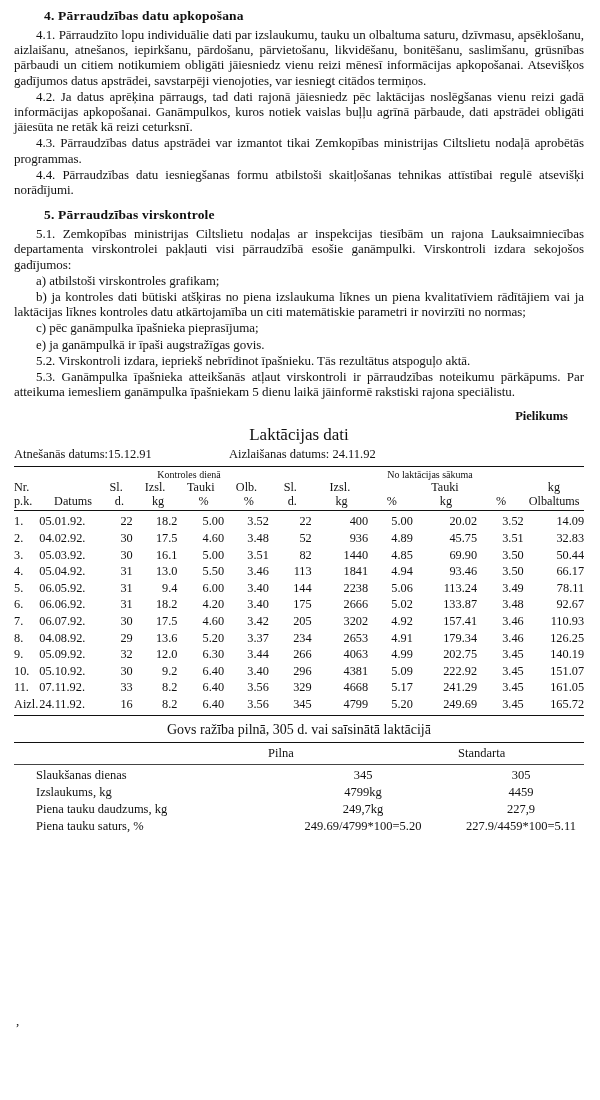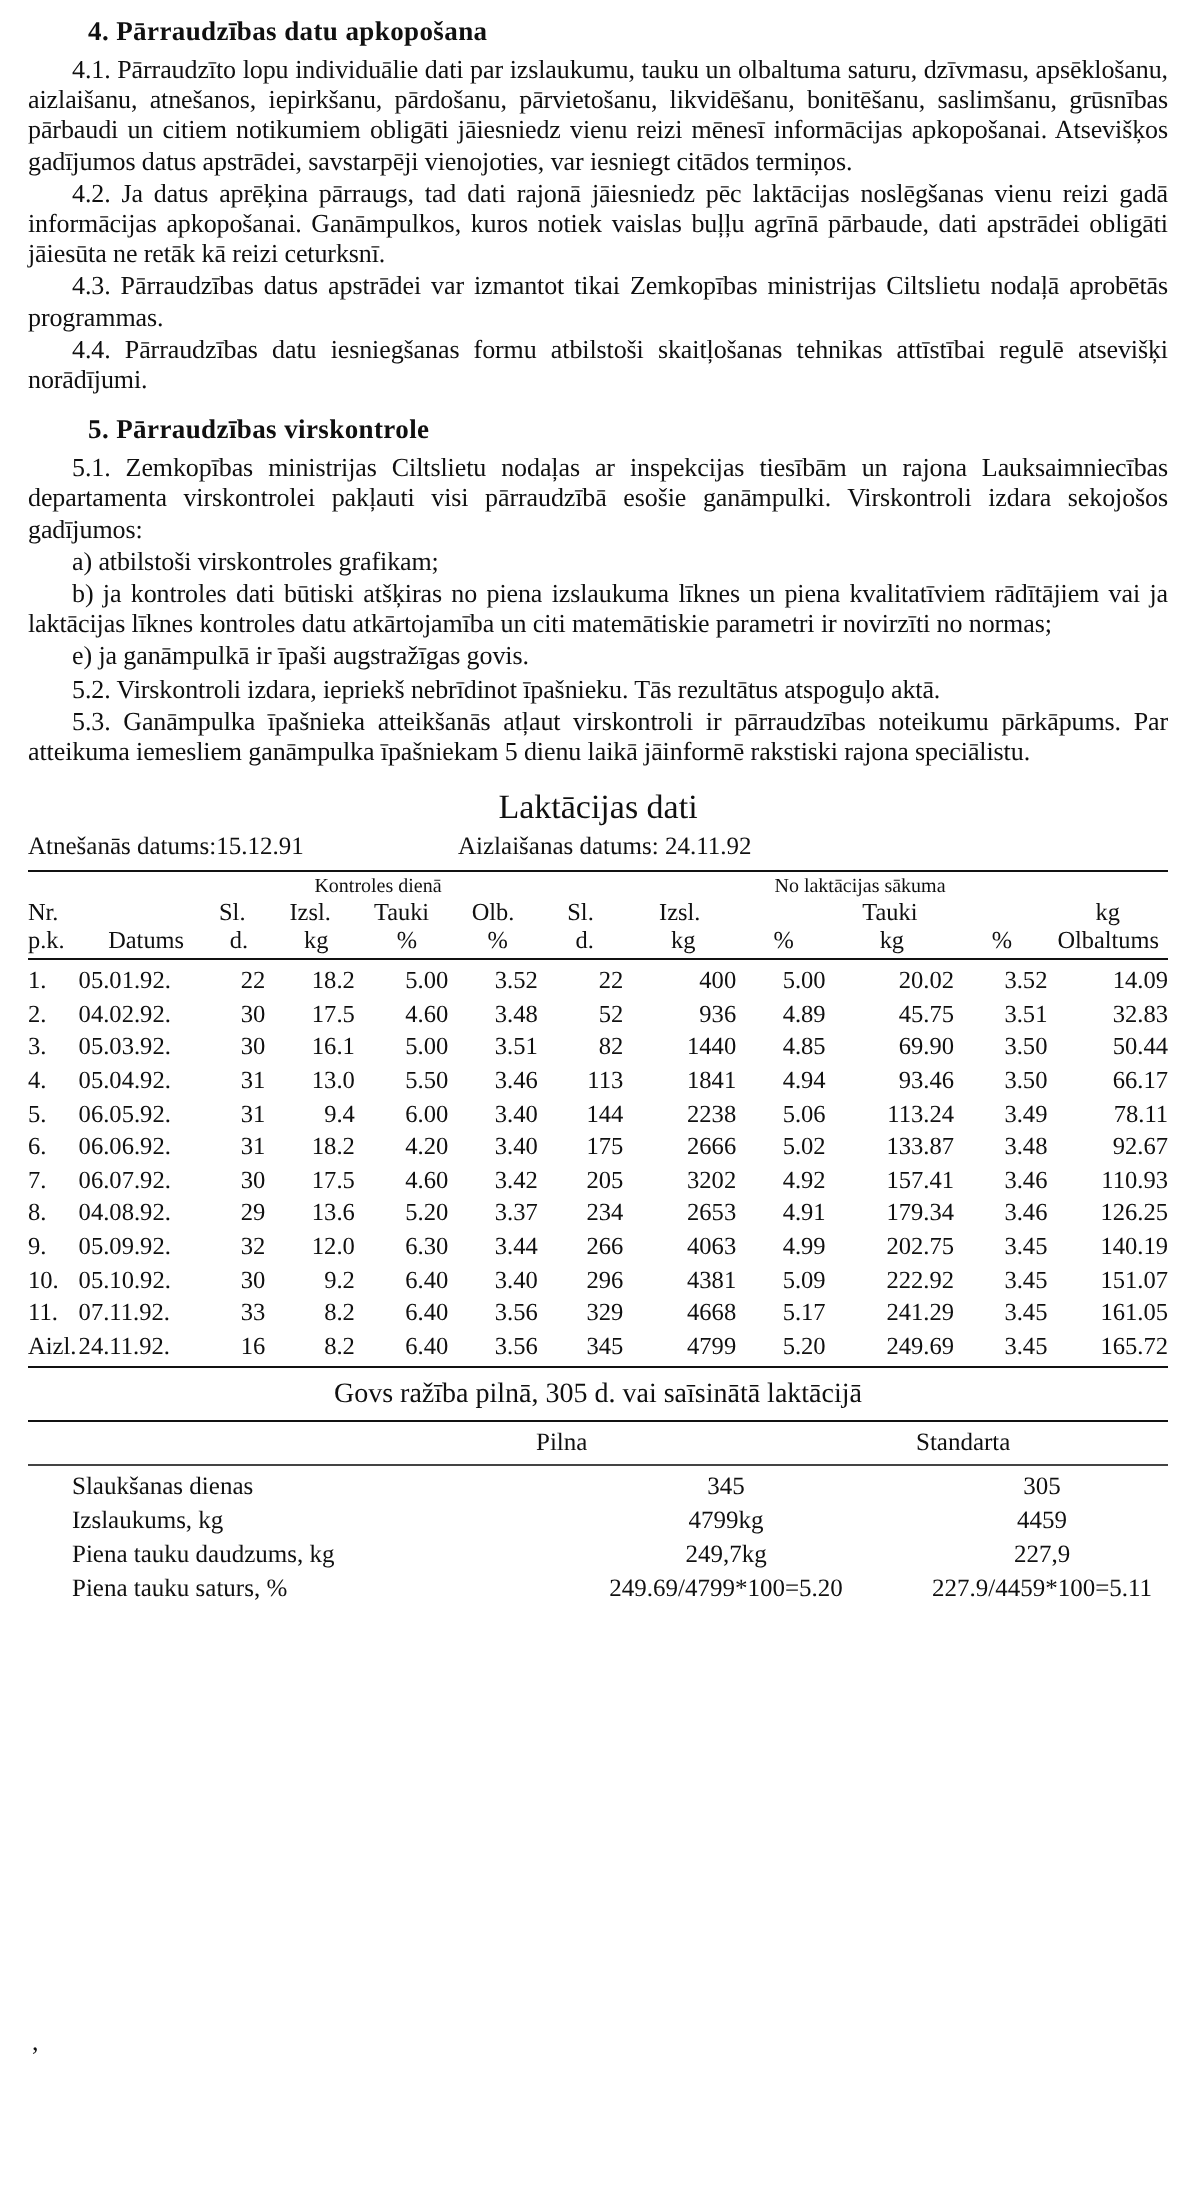--- a/index.html
+++ b/index.html
@@ -135,26 +135,28 @@
   <p class="para">4.2. Ja datus aprēķina pārraugs, tad dati rajonā jāiesniedz pēc laktācijas noslēgšanas vienu reizi gadā informācijas apkopošanai. Ganāmpulkos, kuros notiek vaislas buļļu agrīnā pārbaude, dati apstrādei obligāti jāiesūta ne retāk kā reizi ceturksnī.</p>
   <p class="para">4.3. Pārraudzības datus apstrādei var izmantot tikai Zemkopības ministrijas Ciltslietu nodaļā aprobētās programmas.</p>
   <p class="para">4.4. Pārraudzības datu iesniegšanas formu atbilstoši skaitļošanas tehnikas attīstībai regulē atsevišķi norādījumi.</p>
 
   <div class="gap"></div>
 
   <h2 class="sect">5. Pārraudzības virskontrole</h2>
   <p class="para">5.1. Zemkopības ministrijas Ciltslietu nodaļas ar inspekcijas tiesībām un rajona Lauksaimniecības departamenta virskontrolei pakļauti visi pārraudzībā esošie ganāmpulki. Virskontroli izdara sekojošos gadījumos:</p>
   <p class="para">a) atbilstoši virskontroles grafikam;</p>
   <p class="para">b) ja kontroles dati būtiski atšķiras no piena izslaukuma līknes un piena kvalitatīviem rādītājiem vai ja laktācijas līknes kontroles datu atkārtojamība un citi matemātiskie parametri ir novirzīti no normas;</p>
+  <p class="para">c) pēc ganāmpulka īpašnieka pieprasījuma;</p>
   <p class="para">e) ja ganāmpulkā ir īpaši augstražīgas govis.</p>
   <p class="para">5.2. Virskontroli izdara, iepriekš nebrīdinot īpašnieku. Tās rezultātus atspoguļo aktā.</p>
   <p class="para">5.3. Ganāmpulka īpašnieka atteikšanās atļaut virskontroli ir pārraudzības noteikumu pārkāpums. Par atteikuma iemesliem ganāmpulka īpašniekam 5 dienu laikā jāinformē rakstiski rajona speciālistu.</p>
 
   <div class="gap"></div>
 
+  <p class="pielikums">Pielikums</p>
   <div class="doc-title">Laktācijas dati</div>
 
   <div class="dates-row">
     <div class="d1">Atnešanās datums:15.12.91</div>
     <div class="d2">Aizlaišanas datums: 24.11.92</div>
   </div>
 
   <hr class="hrule">
 
   <div class="hdr-group">

